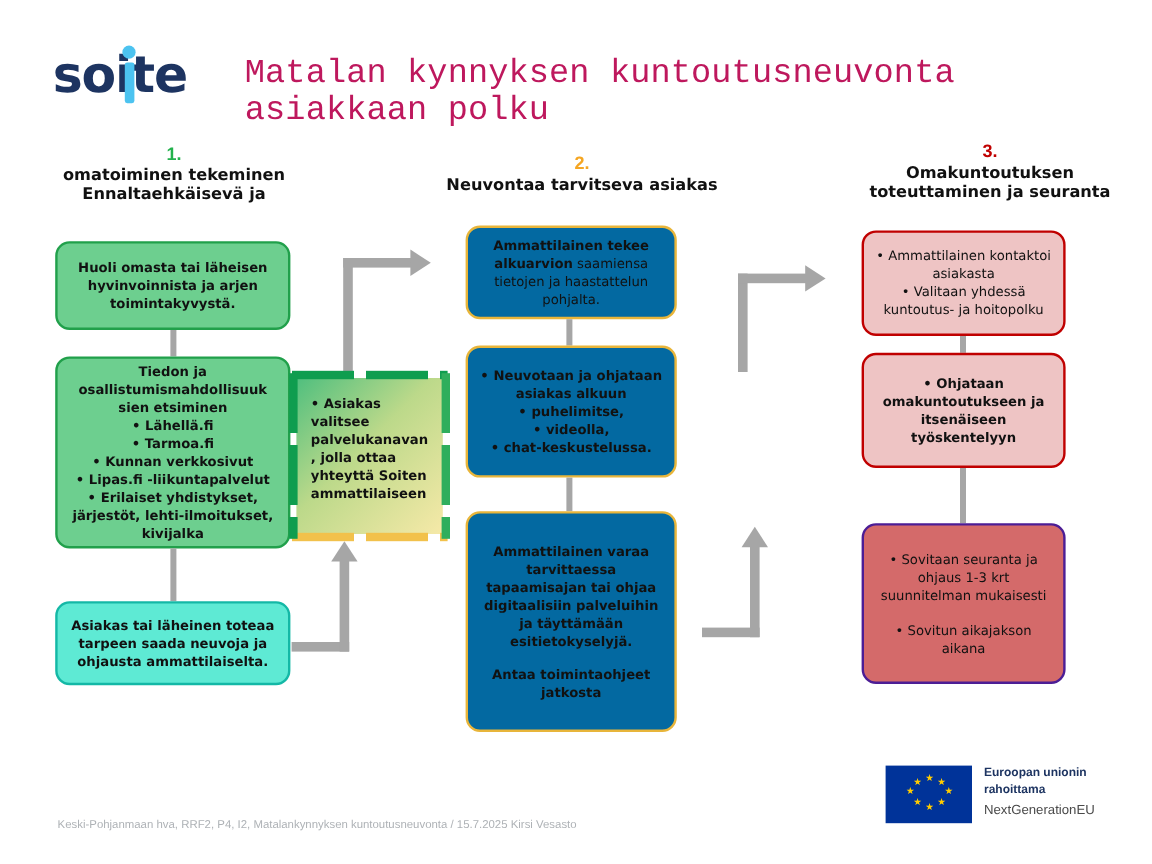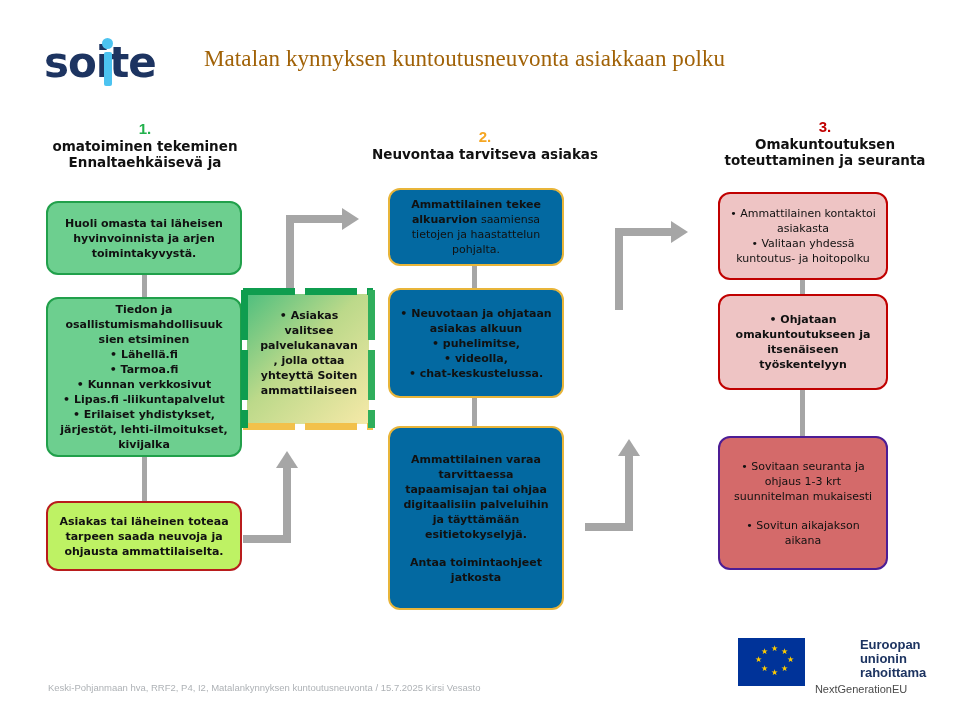--- a/index.html
+++ b/index.html
@@ -21,22 +21,22 @@
   .logo-dot {
     position: absolute; left: 58px; top: 2px;
     width: 11px; height: 11px; border-radius: 50%; background: #4cc3f0;
   }
   .logo-bar {
     position: absolute; left: 60px; top: 16px;
     width: 8px; height: 34px; background: #4cc3f0; border-radius: 2px;
   }
   .page-title {
     position: absolute; left: 204px; top: 46px;
-    font-size: 23px; color: #a16207; letter-spacing: 0.1px;
-    font-family: Liberation Serif, serif;
+    font-size: 28px; color: #be185d; letter-spacing: 0.1px;
+    font-family: Liberation Mono, monospace;
   }
 
   
   .col-head { position: absolute; text-align: center; }
   .col-num { font-size: 15px; font-weight: bold; line-height: 18px; }
   .col-title {
     font-size: 13.5px; font-weight: bold; color: #111; line-height: 16px;
     font-family: "DejaVu Sans", sans-serif;
   }
   #head1 { left: 20px;  top: 120px; width: 250px; }
@@ -49,38 +49,38 @@
   
   .box {
     position: absolute; border-radius: 12px;
     display: flex; flex-direction: column; justify-content: center;
     text-align: center; font-family: "DejaVu Sans", sans-serif;
     font-size: 11px; line-height: 15px; color: #111;
     padding: 8px 10px;
   }
   .box.bold { font-weight: bold; }
   .green-dark { background: #6dcf8f; border: 2px solid #21a04b; }
-  .green-light { background: #bef264; border: 2px solid #b91c1c; }
+  .green-light { background: #5eead4; border: 2px solid #14b8a6; }
   .yellow { background: #0369a1; border: 2px solid #e8b53a; }
   .red-light { background: #eec4c4; border: 2px solid #c00000; }
   .red-dark { background: #d46a6a; border: 2px solid #4c1d95; }
 
   .box .reg { font-weight: normal; }
   .box .para { margin-top: 13px; }
   .box ul { list-style: none; }
   .box li { position: relative; }
 
   
   .grad-box {
     position: absolute; padding: 14px 10px 14px 12px;
     font-family: "DejaVu Sans", sans-serif; font-size: 11px;
     font-weight: bold; line-height: 15px; color: #111; text-align: left;
   }
-  #gradA { left: 247px; top: 294px; width: 122px; height: 130px;
-    background: linear-gradient(135deg, #4fbf7e 0%, #bcd98a 45%, #f6e9a8 100%); text-align: center; }
+  #gradA { left: 247px; top: 315px; width: 122px; height: 130px;
+    background: linear-gradient(135deg, #4fbf7e 0%, #bcd98a 45%, #f6e9a8 100%); }
   #gradB { left: 574px; top: 292px; width: 122px; height: 136px;
     background: linear-gradient(135deg, #fbe6c0 0%, #f8dcae 45%, #c62424 100%); }
   .grad-box .bullet::before { content: "• "; }
 
   
   .dash-edge { position: absolute; }
   .dash-top, .dash-bottom { height: 7px; left: -4px; right: -4px; }
   .dash-left, .dash-right { width: 7px; top: -4px; bottom: -4px; }
   .dash-top { top: -6px; }
   .dash-bottom { bottom: -6px; }
@@ -105,21 +105,21 @@
   .ah-up { border-left: 11px solid transparent; border-right: 11px solid transparent; border-bottom: 17px solid #a6a6a6; }
 
   
   .footer-text {
     position: absolute; left: 48px; top: 682px;
     font-size: 9.5px; color: #aeb2b6; font-family: "Liberation Sans", sans-serif;
   }
   .eu-block { position: absolute; left: 738px; top: 638px; display: flex; gap: 10px; align-items: flex-start; }
   .eu-flag { width: 72px; height: 48px; background: #003399; position: relative; }
   .eu-star { position: absolute; color: #FFCC00; font-size: 8px; line-height: 8px; }
-  .eu-text-main { font-size: 13px; font-weight: bold; color: #1d3461; line-height: 14px; font-family: "Liberation Sans", sans-serif; margin-left: 45px; }
+  .eu-text-main { font-size: 10px; font-weight: bold; color: #1d3461; line-height: 14px; font-family: "Liberation Sans", sans-serif; }
   .eu-text-sub { font-size: 11px; color: #4a4a4a; line-height: 15px; margin-top: 2px; font-family: "Liberation Sans", sans-serif; }
 </style>
 </head>
 <body>
 
 <div id="page">
 
   <div class="logo">
     <div class="logo-text">soite</div>
     <div class="logo-dot"></div>

